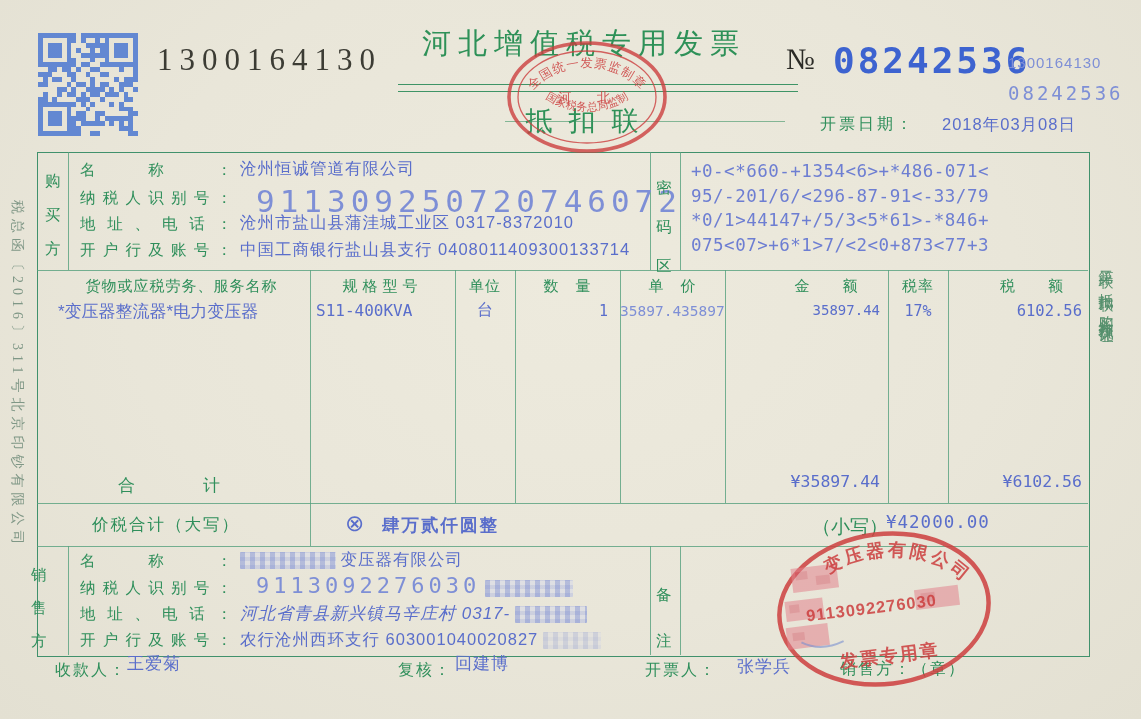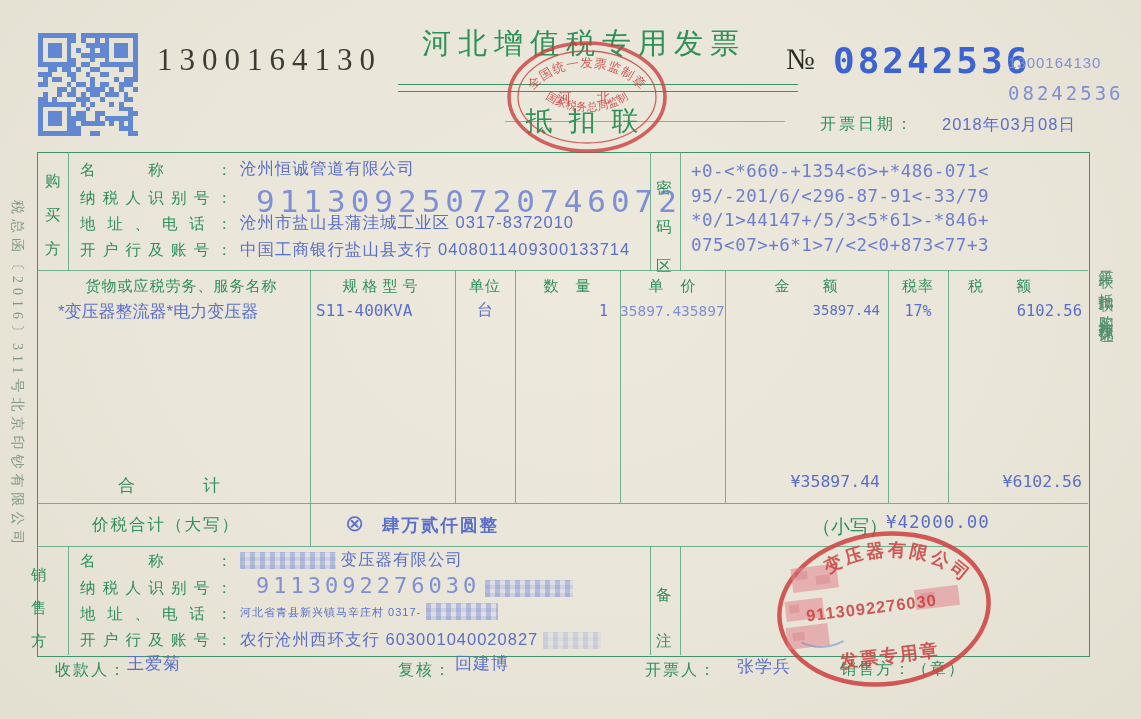--- a/index.html
+++ b/index.html
@@ -569,23 +569,23 @@
     <div>95/-201/6/&lt;296-87-91&lt;-33/79</div>
     <div>*0/1&gt;44147+/5/3&lt;5*61&gt;-*846+</div>
     <div>075&lt;07&gt;+6*1&gt;7/&lt;2&lt;0+873&lt;77+3</div>
   </div>
 
   <div class="hdr c" style="left:37px;top:277px;width:273px;padding-left:8px;">货物或应税劳务、服务名称</div>
   <div class="hdr c" style="left:310px;top:277px;width:145px;letter-spacing:5px;">规格型号</div>
   <div class="hdr c" style="left:455px;top:277px;width:60px;">单位</div>
   <div class="hdr c" style="left:515px;top:277px;width:105px;">数　量</div>
   <div class="hdr c" style="left:620px;top:277px;width:105px;">单　价</div>
-  <div class="hdr c" style="left:725px;top:277px;width:163px;">金　　额</div>
+  <div class="hdr c" style="left:725px;top:277px;width:163px;padding-left:20px;">金　　额</div>
   <div class="hdr c" style="left:888px;top:277px;width:60px;">税率</div>
-  <div class="hdr c" style="left:916px;top:277px;width:168px;">税　　额</div>
+  <div class="hdr c" style="left:948px;top:277px;width:168px;">税　　额</div>
 
   <div class="cell b" style="left:58px;top:300px;font-size:17px;">*变压器整流器*电力变压器</div>
   <div class="cell b m" style="left:316px;top:301px;font-size:16px;">S11-400KVA</div>
   <div class="cell b c" style="left:455px;top:300px;width:60px;font-size:16px;">台</div>
   <div class="cell b m r" style="left:515px;top:302px;width:93px;font-size:15px;">1</div>
   <div class="cell lb m r" style="left:620px;top:303px;width:99px;font-size:14.5px;">35897.435897</div>
   <div class="cell b m r" style="left:725px;top:302px;width:155px;font-size:14px;">35897.44</div>
   <div class="cell b m c" style="left:888px;top:302px;width:60px;font-size:15px;">17%</div>
   <div class="cell b m r" style="left:948px;top:302px;width:134px;font-size:15.5px;">6102.56</div>
 
@@ -605,21 +605,21 @@
     <span class="px-blur" style="width:96px;"></span>
     <span class="b" style="font-size:16.5px;letter-spacing:1px;">变压器有限公司</span>
   </div>
   <div class="flabel" style="left:80px;top:578px;">纳税人识别号：</div>
   <div class="cell" style="left:256px;top:573px;z-index:3;">
     <span class="lb m" style="font-size:22px;letter-spacing:4px;">9113092276030</span>
     <span class="px-blur" style="width:88px;"></span>
   </div>
   <div class="flabel" style="left:80px;top:604px;">地址、电话：</div>
   <div class="cell" style="left:240px;top:602px;z-index:3;">
-    <span class="b" style="font-size:11px;letter-spacing:1px;">河北省青县新兴镇马辛庄村 0317-</span>
+    <span class="b" style="font-size:17px;letter-spacing:1px;font-style:italic;">河北省青县新兴镇马辛庄村 0317-</span>
     <span class="px-blur" style="width:72px;"></span>
   </div>
   <div class="flabel" style="left:80px;top:630px;">开户行及账号：</div>
   <div class="cell" style="left:240px;top:629px;z-index:3;">
     <span class="b" style="font-size:16.5px;letter-spacing:1px;text-align:center;">农行沧州西环支行 603001040020827</span>
     <span class="px-blur" style="width:58px;opacity:.5;"></span>
   </div>
 
   <div class="vlabel" style="left:656px;top:572px;line-height:46px;">备注</div>
 

